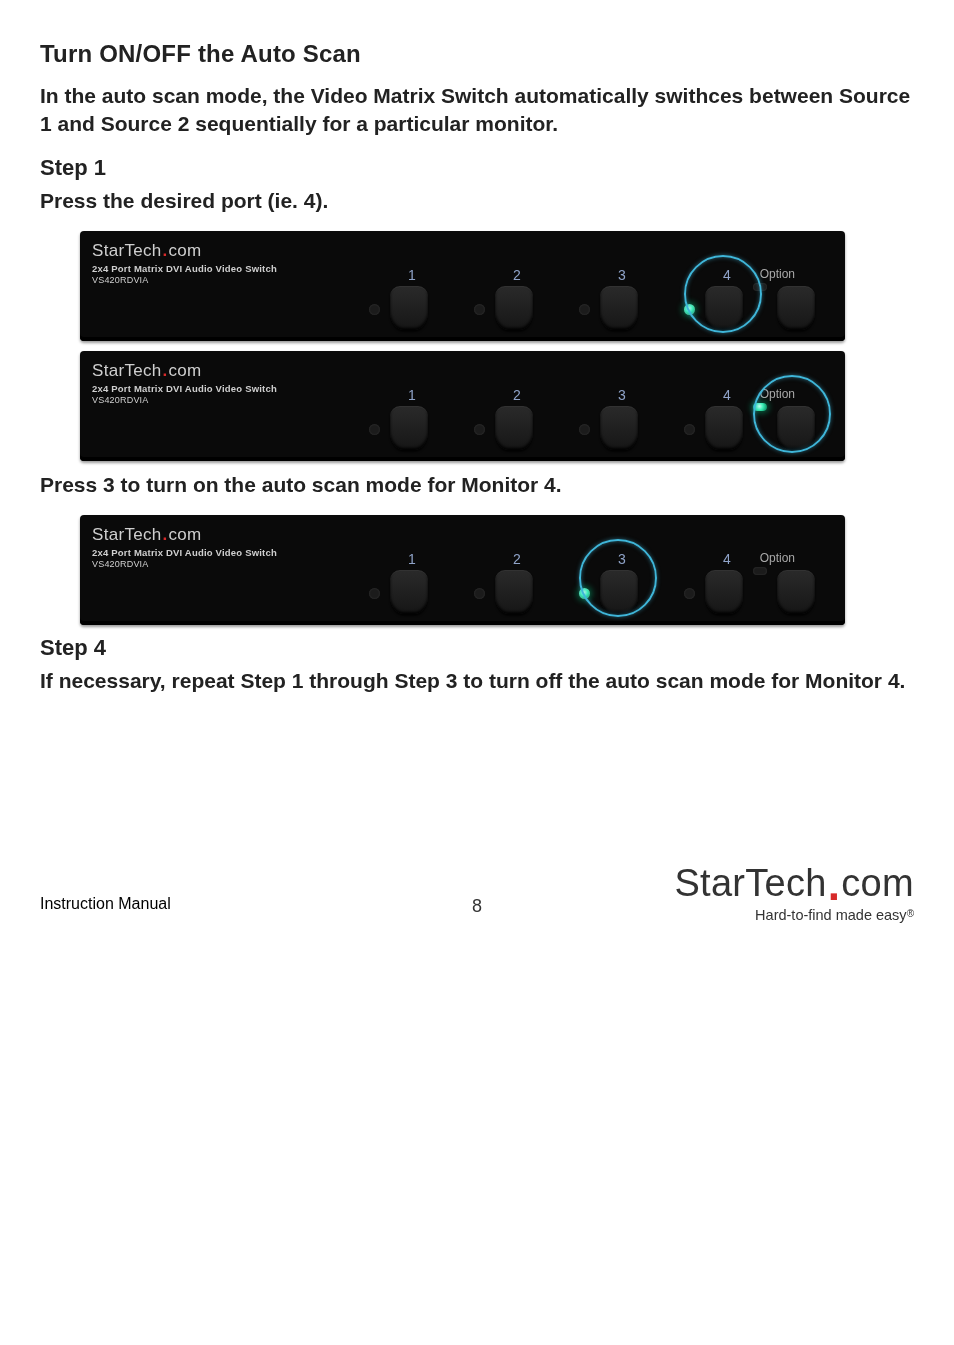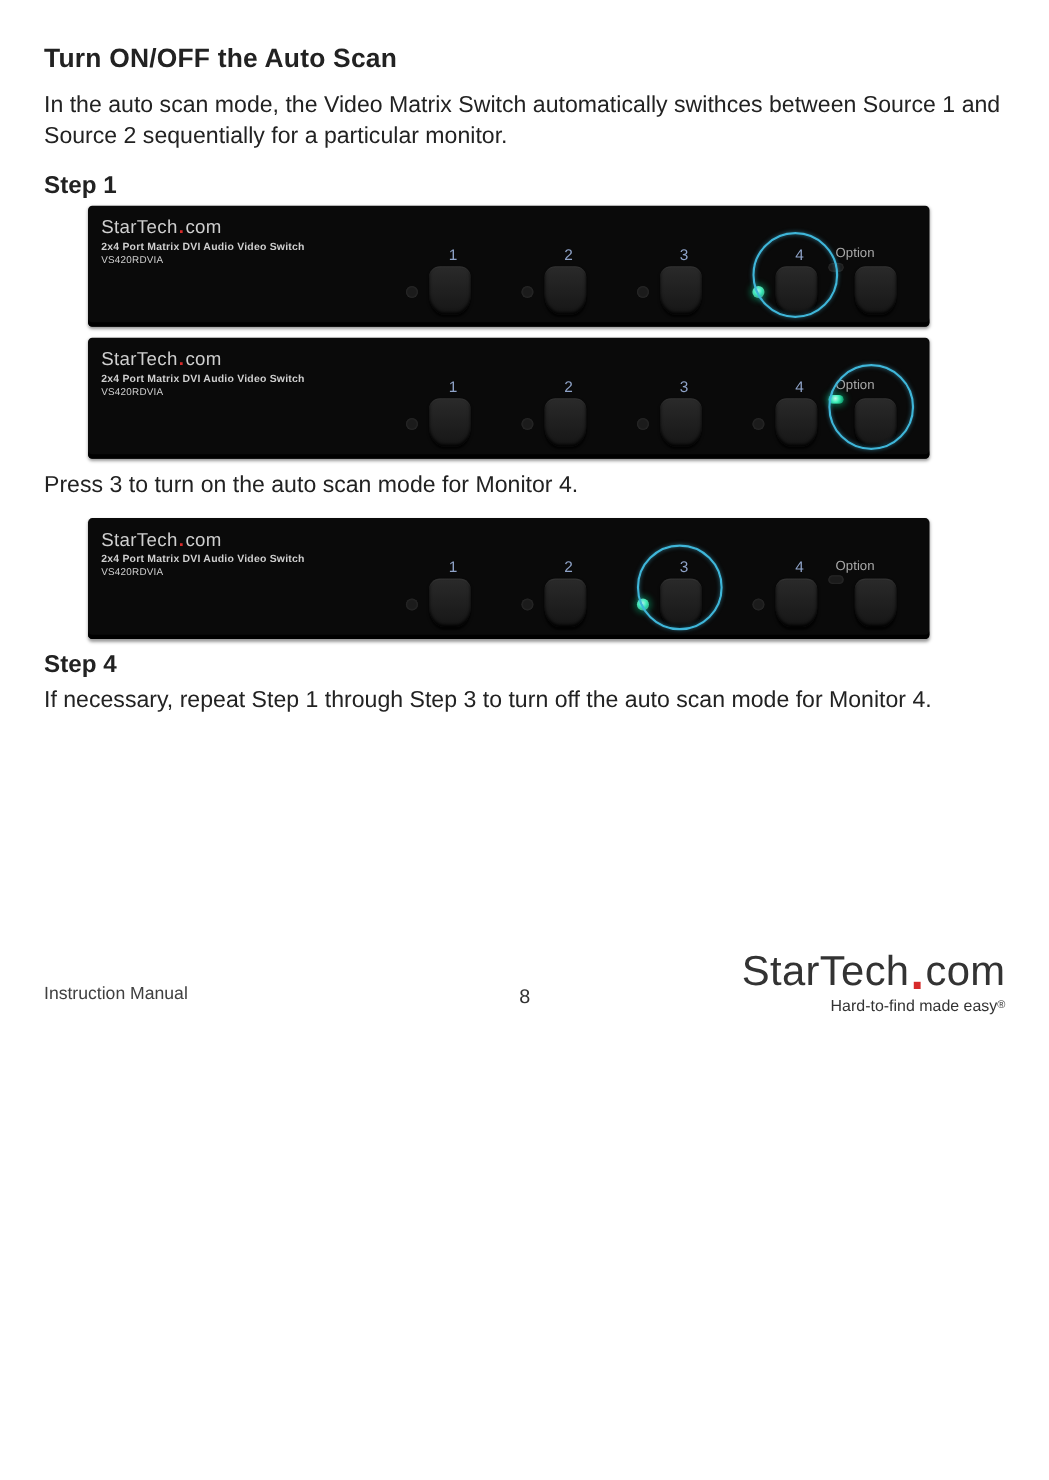--- a/index.html
+++ b/index.html
@@ -1,19 +1,19 @@
 <!DOCTYPE html>
 <html><head>
 <meta charset="utf-8">
 <style>
   * { box-sizing: border-box; margin: 0; padding: 0; }
   html, body { width: 954px; height: 1345px; background: #fff; font-family: "Segoe UI", "Myriad Pro", Arial, sans-serif; color: #222; }
   .page { position: relative; width: 954px; height: 963px; padding: 40px 40px 0 40px; }
   h2.section { font-size: 24px; font-weight: 600; margin-bottom: 14px; letter-spacing: .2px; }
-  p.body { font-size: 21px; line-height: 1.35; margin-bottom: 16px; font-weight: 400; }
+  p.body { font-size: 21px; line-height: 1.35; margin-bottom: 16px; font-weight: 700; }
   h3.step { font-size: 22px; font-weight: 600; margin-top: 6px; margin-bottom: 6px; }
   .panel-wrap { padding-left: 40px; margin-bottom: 10px; }
 
   
   .panel {
     position: relative;
     width: 765px; height: 110px;
     background: #0a0a0a;
     border-radius: 4px;
     box-shadow: 0 2px 3px rgba(0,0,0,.4), inset 0 -4px 0 #000;
@@ -67,38 +67,39 @@
     width: 38px; height: 44px;
     background: linear-gradient(#2a2a2a,#161616);
     border-radius: 10px 10px 14px 14px / 10px 10px 18px 18px;
     box-shadow: inset 0 1px 1px rgba(255,255,255,.06), inset 0 -2px 3px #000, 0 2px 2px rgba(0,0,0,.8);
   }
   .optled { position:absolute; right: 78px; top: 52px; width: 14px; height: 8px; border-radius: 4px; background:#1b1b1b; box-shadow: inset 0 0 2px rgba(255,255,255,.15);}
   .optled.on { background: radial-gradient(circle at 45% 40%, #c8ffef 0%, #3ef0b8 40%, #10a070 80%); box-shadow: 0 0 6px 2px rgba(0,255,170,.35);}
 
   
   .footer { position:absolute; left:40px; right:40px; bottom:40px; height:90px; }
-  .footer .manual { position:absolute; left:0; bottom:10px; color:#404040; font-size:16px; }
+  .footer .manual { position:absolute; left:0; bottom:10px; color:#000000; font-size:16px; }
   .footer .pagenum { position:absolute; left:50%; transform:translateX(-50%); bottom:6px; font-size:18px; color:#333;}
   .footer .logo { position:absolute; right:0; bottom:0; text-align:right; }
   .footer .logo .big { font-size:38px; font-weight:500; color:#333; letter-spacing:.3px;}
   .footer .logo .big .dot { color:#d72a2a; font-weight:900; padding: 0 1px; font-size: 44px; line-height: 0; position: relative; top: 4px;}
   .footer .logo .tag { font-size:14.5px; color:#333; margin-top:2px; }
   .footer .logo .tag .easy { font-weight:400; }
   .footer .logo .tag .reg { font-size:10px; vertical-align: top; position: relative; top:1px;}
 </style>
 </head>
 <body>
 
 <div class="page">
 
   <h2 class="section">Turn ON/OFF the Auto Scan</h2>
   <p class="body">In the auto scan mode, the Video Matrix Switch automatically swithces between Source 1 and Source 2 sequentially for a particular monitor.</p>
 
   <h3 class="step">Step 1</h3>
+  <p class="body">Press the desired port (ie. 4).</p>
   <div class="panel-wrap">
     <div class="panel">
       <div class="brand"><span>StarTech</span><span class="dot">.</span><span>com</span></div>
       <div class="subtitle"><span>2x4 Port Matrix DVI Audio Video Switch</span><span class="model">VS420RDVIA</span></div>
       <div class="numlab n1">1</div>
       <div class="numlab n2">2</div>
       <div class="numlab n3">3</div>
       <div class="numlab n4">4</div>
       <div class="led l1"></div>
       <div class="led l2"></div>

